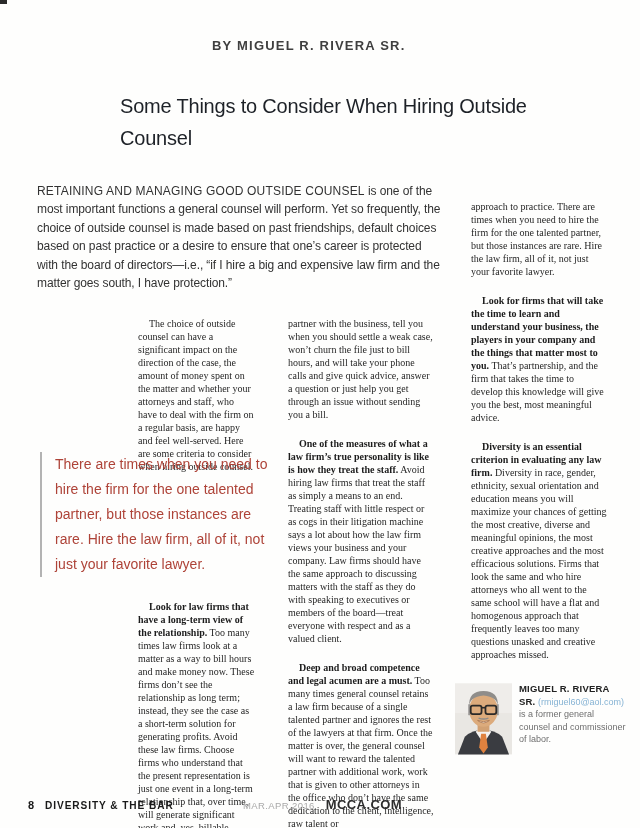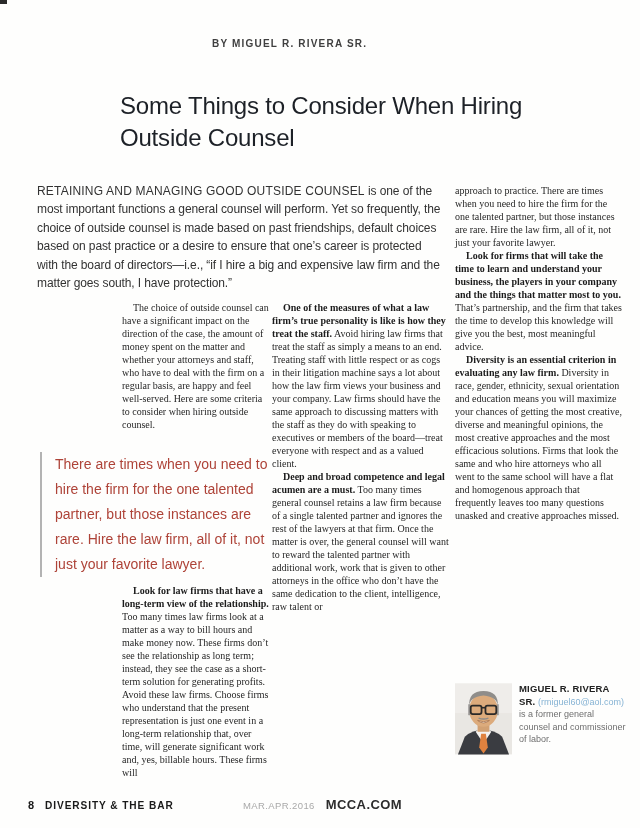--- a/index.html
+++ b/index.html
@@ -5,32 +5,32 @@
   html,body{margin:0;padding:0;background:#ffffff;}
   .page{position:relative;width:640px;height:828px;background:#fefefd;overflow:hidden;
         font-family:"Liberation Sans",sans-serif;}
   .corner-mark{position:absolute;left:0;top:0;width:7px;height:4px;background:#2a2a2a;}
 
   .badge{position:absolute;left:0;top:32px;width:203px;height:22px;
          background:var(--badge-red,#C33C2E);}
   .badge-text{display:inline-block;padding-left:40px;line-height:22px;color:#fff;
          font-size:14px;font-weight:bold;letter-spacing:.6px;white-space:nowrap;
          transform:scaleX(.88);transform-origin:left center;}
-  .byline{position:absolute;left:212px;top:38px;font-size:10px;font-weight:bold;
+  .byline{position:absolute;left:212px;top:38px;font-size:13px;font-weight:bold;
          letter-spacing:1.2px;color:#3f3f3f;text-align:right;}
 
   .title{position:absolute;left:120px;top:90px;width:450px;margin:0;
-         font-size:24px;line-height:32px;font-weight:400;color:#1d2127;
+         font-size:20px;line-height:32px;font-weight:400;color:#1d2127;
          letter-spacing:-.2px;}
 
   .intro{position:absolute;left:37px;top:182px;width:408px;margin:0;
          font-size:12px;line-height:18.4px;color:#323232;letter-spacing:-.1px;}
   .intro-lead{letter-spacing:.2px;}
 
-  .body{margin:0;font-family:"Liberation Serif",serif;font-size:10px;
+  .body{margin:16px;font-family:"Liberation Serif",serif;font-size:10px;
         line-height:13px;color:#262626;}
   .body.indent{text-indent:11px;}
   .body strong{font-weight:bold;color:#1c1c1c;}
 
   .col1a{position:absolute;left:122px;top:301px;width:149px;}
   .col1b{position:absolute;left:122px;top:584px;width:149px;}
   .col2 {position:absolute;left:272px;top:301px;width:178px;}
   .col3 {position:absolute;left:455px;top:184px;width:168px;}
 
   .pullquote{position:absolute;left:40px;top:452px;width:214px;margin:0;
@@ -72,20 +72,21 @@
   <aside class="pullquote">There are times when you need to hire the firm for the one talented partner, but those instances are rare. Hire the law firm, all of it, not just your favorite lawyer.</aside>
 
   <div class="col1b">
     <p class="body indent">
       <strong>Look for law firms that have a long-term view of the relationship.</strong>
       <span>Too many times law firms look at a matter as a way to bill hours and make money now. These firms don’t see the relationship as long term; instead, they see the case as a short-term solution for generating profits. Avoid these law firms. Choose firms who understand that the present representation is just one event in a long-term relationship that, over time, will generate significant work and, yes, billable hours. These firms will</span>
     </p>
   </div>
 
   <div class="col2">
+    <p class="body">partner with the business, tell you when you should settle a weak case, won’t churn the file just to bill hours, and will take your phone calls and give quick advice, answer a question or just help you get through an issue without sending you a bill.</p>
     <p class="body indent">
       <strong>One of the measures of what a law firm’s true personality is like is how they treat the staff.</strong>
       <span>Avoid hiring law firms that treat the staff as simply a means to an end. Treating staff with little respect or as cogs in their litigation machine says a lot about how the law firm views your business and your company. Law firms should have the same approach to discussing matters with the staff as they do with speaking to executives or members of the board—treat everyone with respect and as a valued client.</span>
     </p>
     <p class="body indent">
       <strong>Deep and broad competence and legal acumen are a must.</strong>
       <span>Too many times general counsel retains a law firm because of a single talented partner and ignores the rest of the lawyers at that firm. Once the matter is over, the general counsel will want to reward the talented partner with additional work, work that is given to other attorneys in the office who don’t have the same dedication to the client, intelligence, raw talent or</span>
     </p>
   </div>
 

